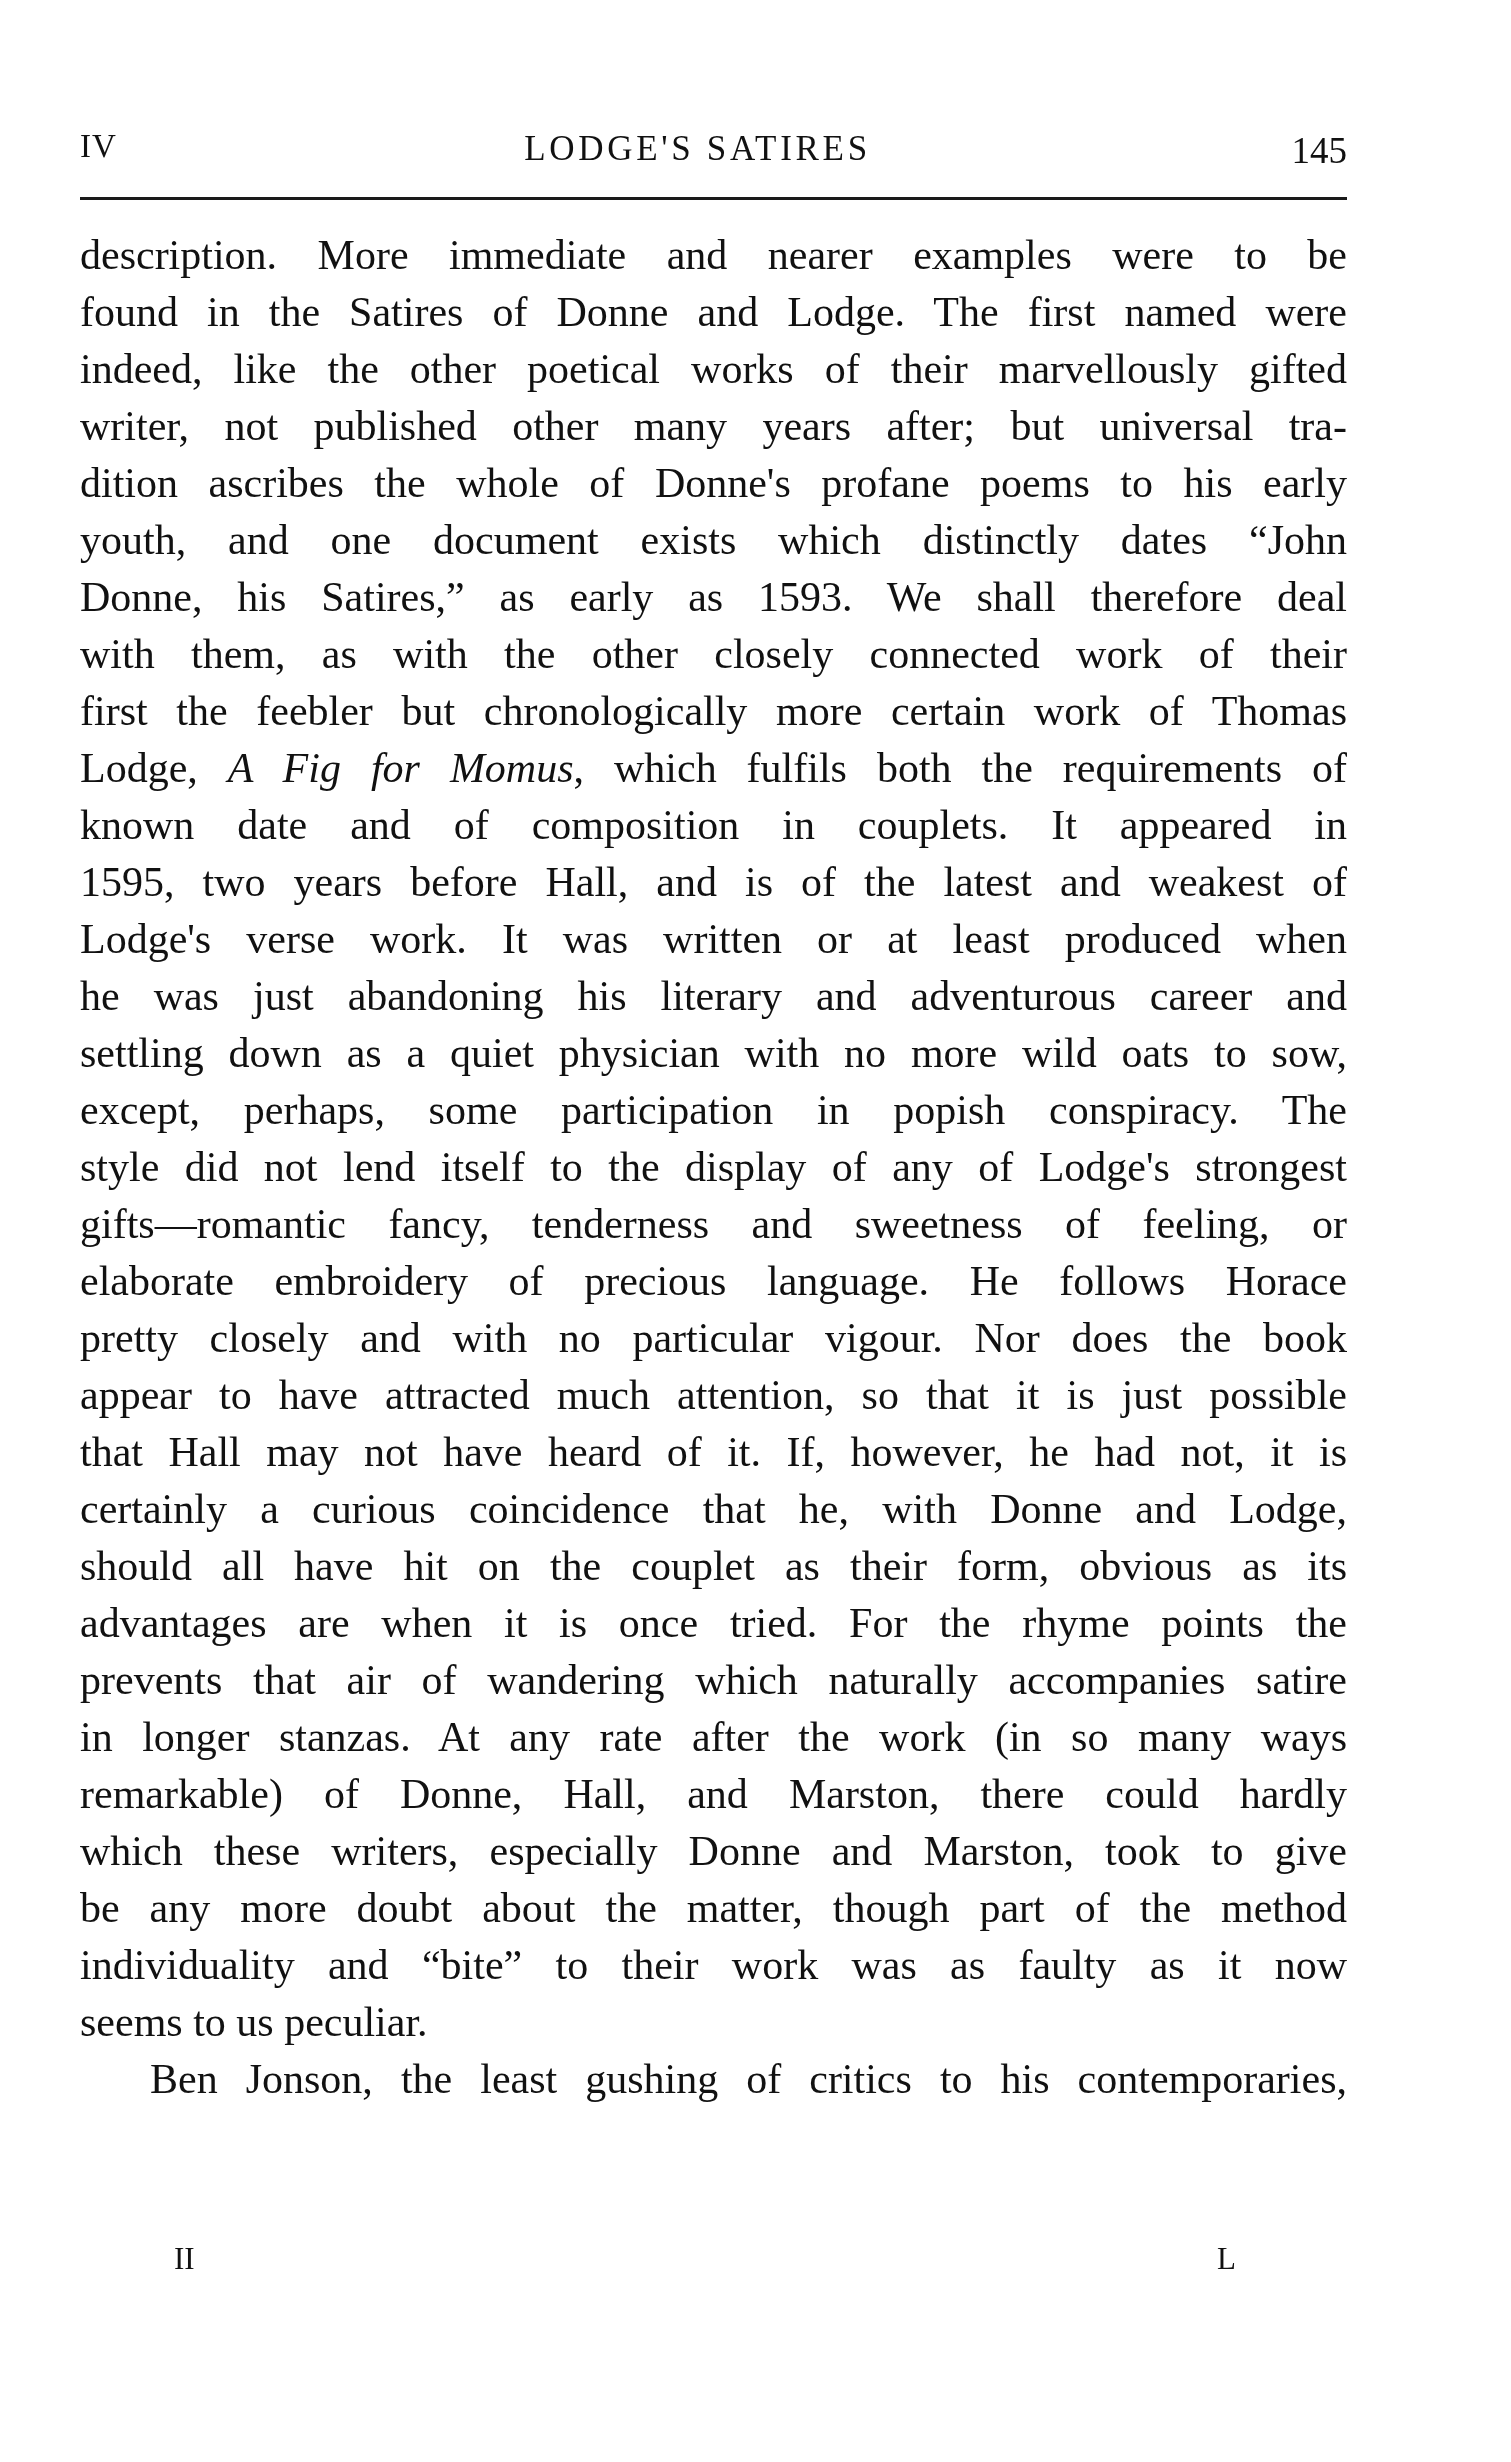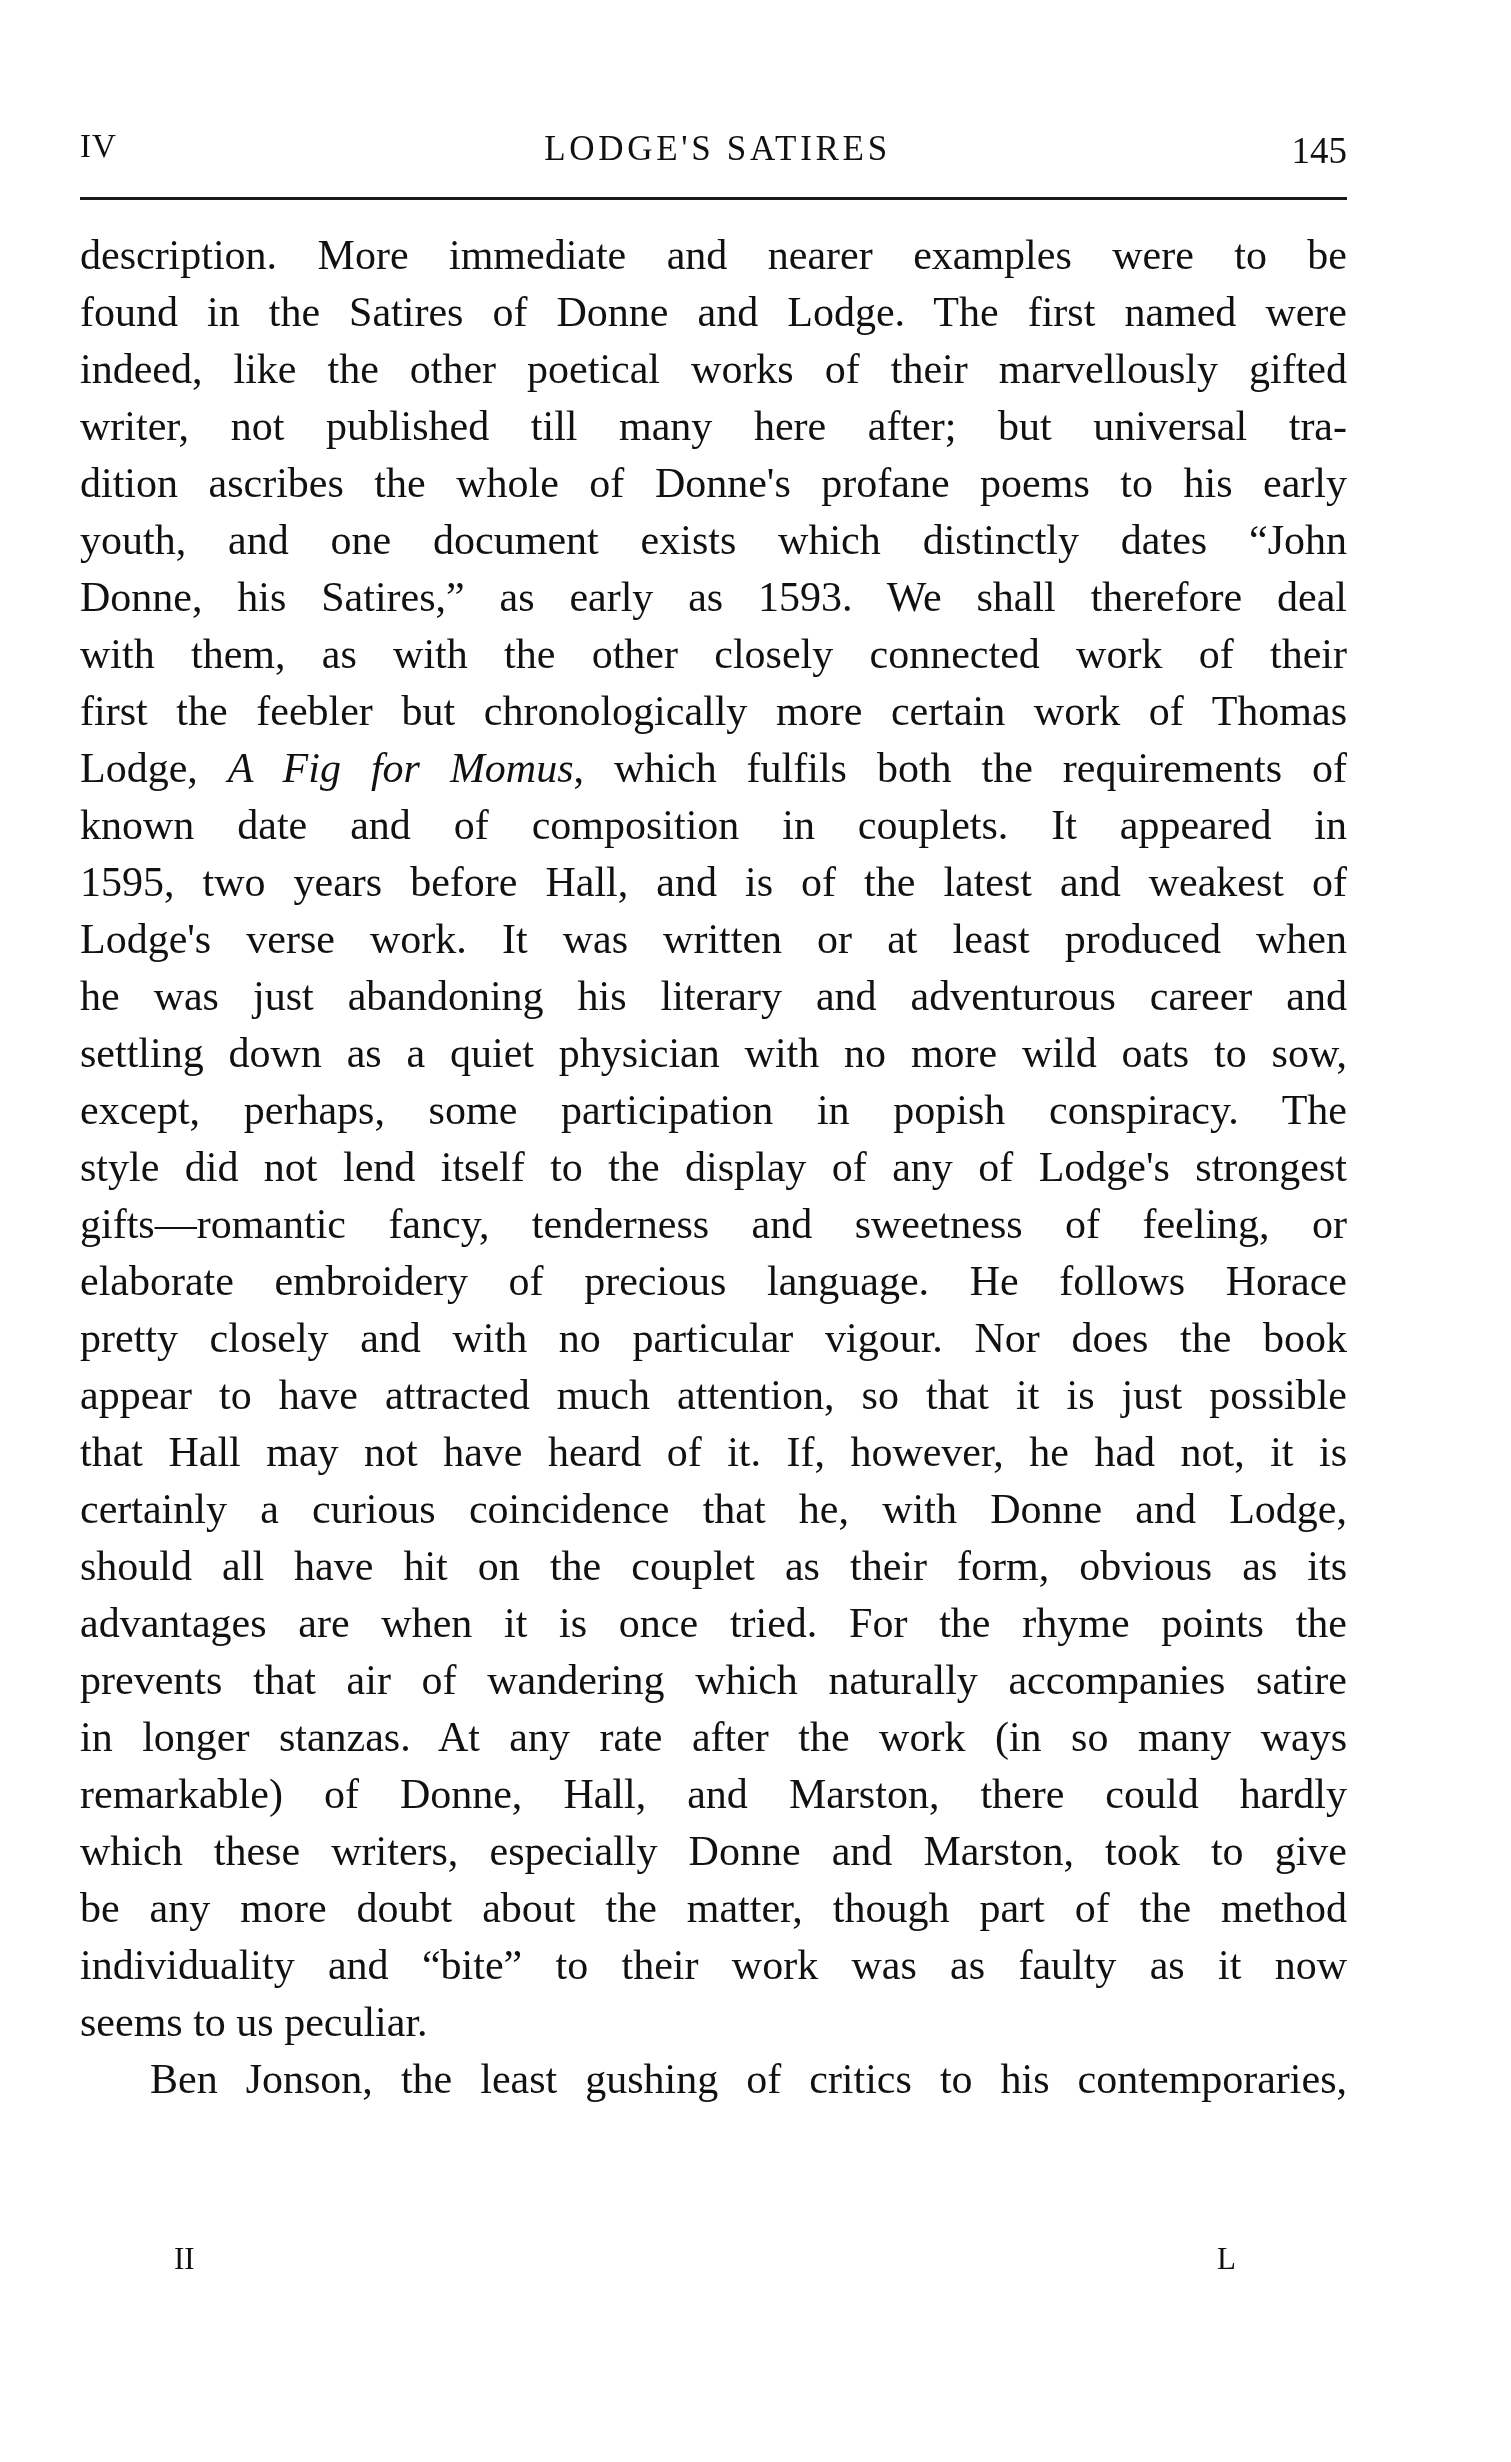--- a/index.html
+++ b/index.html
@@ -25,21 +25,21 @@
   .rh-chapter {
     position: absolute;
     left: 0;
     top: 0;
     font-size: 33px;
     line-height: 40px;
     letter-spacing: 0.9px;
   }
   .rh-title {
     position: absolute;
-    left: 456px;
+    left: 436px;
     top: 0;
     width: 363px;
     text-align: center;
     font-size: 35px;
     line-height: 46px;
     letter-spacing: 3.7px;
     white-space: nowrap;
   }
   .rh-page {
     position: absolute;
@@ -110,21 +110,21 @@
   <span class="rh-page">145</span>
 </header>
 
 <div class="rule"></div>
 
 <main class="text-block">
   <div>
     <span class="line">description.  More immediate and nearer examples were to be</span>
     <span class="line">found in the Satires of Donne and Lodge.  The first named were</span>
     <span class="line">indeed, like the other poetical works of their marvellously gifted</span>
-    <span class="line">writer, not published till many here after; but universal tra-</span>
+    <span class="line">writer, not published other many years after; but universal tra-</span>
     <span class="line">dition ascribes the whole of Donne's profane poems to his early</span>
     <span class="line">youth, and one document exists which distinctly dates “John</span>
     <span class="line">Donne, his Satires,” as early as 1593.  We shall therefore deal</span>
     <span class="line">with them, as with the other closely connected work of their</span>
     <span class="line">first the feebler but chronologically more certain work of Thomas</span>
     <span class="line"><span>Lodge, </span><span class="it">A Fig for Momus</span><span>, which fulfils both the requirements of</span></span>
     <span class="line">known date and of composition in couplets.  It appeared in</span>
     <span class="line">1595, two years before Hall, and is of the latest and weakest of</span>
     <span class="line">Lodge's verse work.  It was written or at least produced when</span>
     <span class="line">he was just abandoning his literary and adventurous career and</span>

